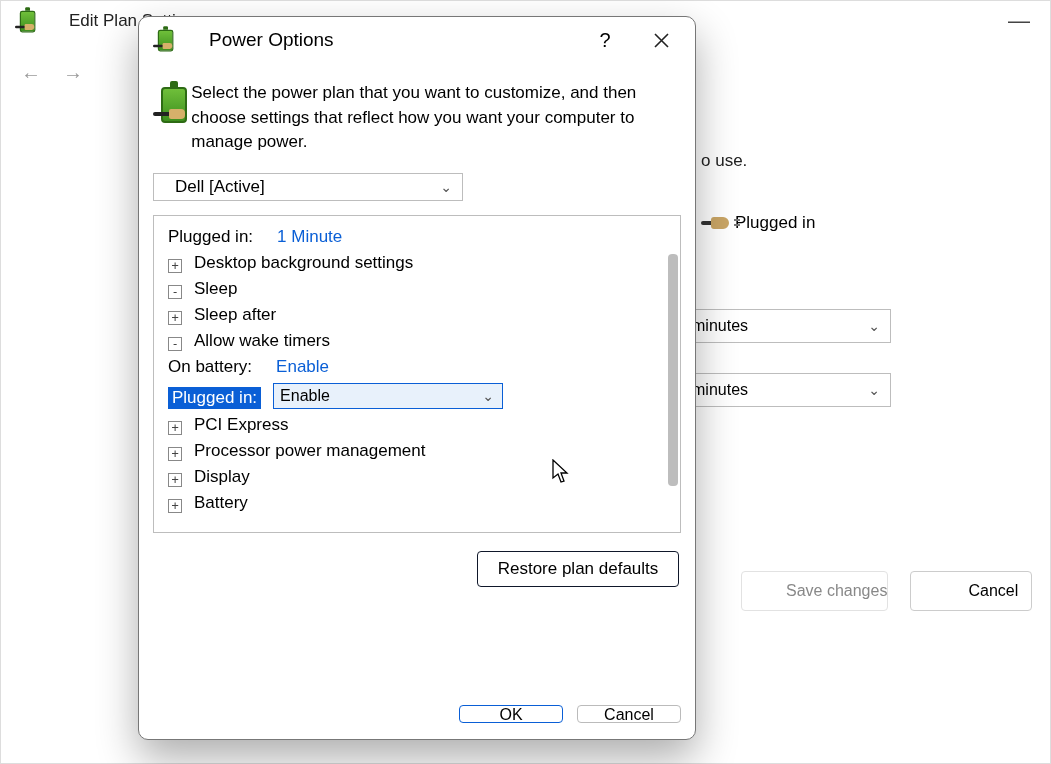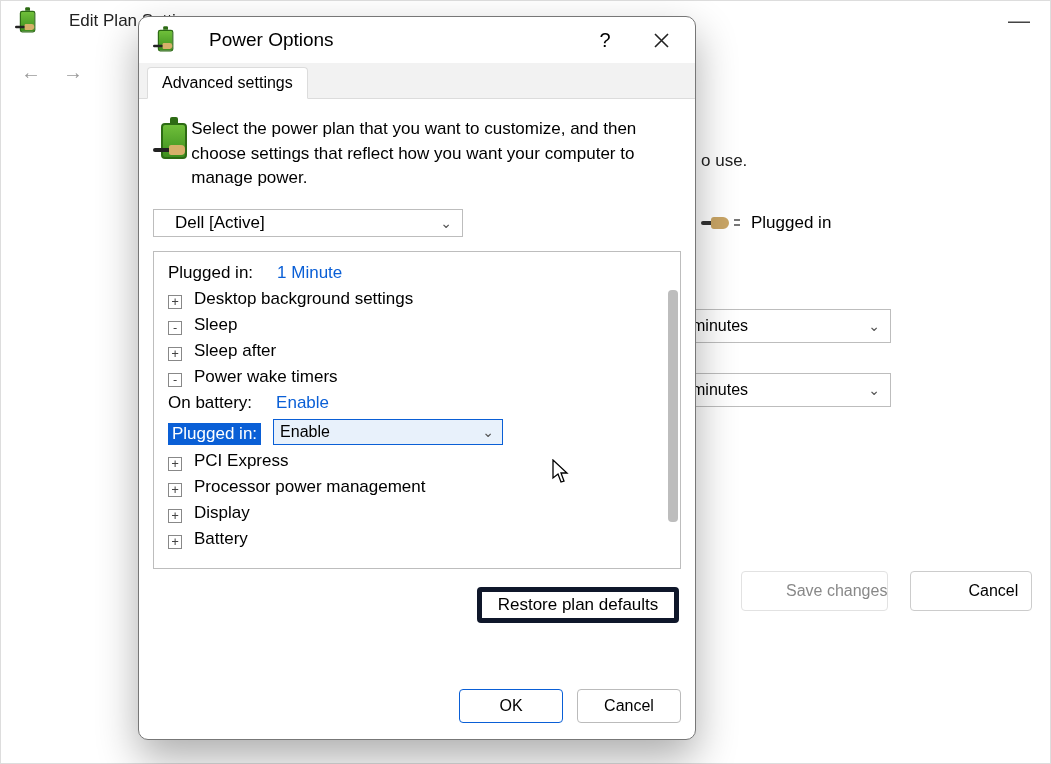--- a/index.html
+++ b/index.html
@@ -8,21 +8,21 @@
   
   .back-window { position: absolute; inset: 0; background: #fff; border: 1px solid #ddd; }
   .back-titlebar { display: flex; align-items: center; height: 40px; padding: 0 14px; }
   .back-title { font-size: 17px; color: #222; margin-left: 8px; }
   .back-controls { margin-left: auto; display: flex; gap: 18px; padding-right: 6px; }
   .nav-row { display: flex; align-items: center; gap: 22px; padding: 20px 20px 6px 20px; color: #888; }
   .arrow { font-size: 20px; color: #999; }
 
   .back-body { position: absolute; top: 150px; left: 160px; right: 40px; }
   .back-line { font-size: 17px; color: #222; }
-  .plug-row { display: flex; align-items: center; gap: 16px; margin-top: 40px; margin-left: 540px; }
+  .plug-row { display: flex; align-items: center; margin-top: 40px; margin-left: 540px; }
   .dropdown-back { position: absolute; left: 520px; width: 210px; height: 34px; border: 1px solid #bdbdbd; display: flex; align-items: center; justify-content: space-between; padding: 0 10px; font-size: 16px; background: #fff; }
   .bottom-btns { position: absolute; left: 740px; top: 570px; display: flex; gap: 22px; }
   .flat-btn { min-width: 122px; height: 40px; border: 1px solid #ccc; background: #fff; font-size: 16px; border-radius: 4px; padding-left: 44px; }
   .flat-btn.dis { color: #888; border-color: #e2e2e2; }
 
   
   .dialog {
     position: absolute; left: 138px; top: 16px; width: 558px; height: 724px;
     background: #fff; border: 1px solid #777; border-radius: 10px;
     box-shadow: 0 18px 42px rgba(0,0,0,.32);
@@ -49,24 +49,24 @@
   .exp { width: 14px; height: 14px; border: 1px solid #888; display: inline-flex; align-items: center; justify-content: center; font-size: 12px; line-height: 1; font-family: monospace; color: #444; flex: 0 0 14px; }
   .lvl1 { padding-left: 10px; }
   .lvl2 { padding-left: 30px; }
   .lvl3 { padding-left: 58px; }
   .blue { color: #0a5fd6; margin-left: 12px; }
   .sel-label { background: #0a5fd6; color: #fff; padding: 1px 4px; }
   .sel-combo { border: 1px solid #0a5fd6; background: #e8f1fb; height: 26px; width: 230px; display: inline-flex; align-items: center; justify-content: space-between; padding: 0 8px 0 6px; font-size: 16px; }
   .scroll-thumb { position: absolute; right: 2px; top: 38px; width: 10px; height: 232px; background: #bdbdbd; border-radius: 4px; }
 
   .restore-row { display: flex; justify-content: flex-end; padding: 18px 2px 0 0; }
-  .restore-btn { min-width: 202px; height: 36px; border: 5px solid #0f172a; background: #fff; font-size: 17px; border-radius: 4px; }
+  .restore-btn { min-width: 202px; height: 36px; border: 1px solid #0f172a; background: #fff; font-size: 17px; border-radius: 4px; }
 
   .dlg-buttons { display: flex; justify-content: flex-end; gap: 14px; padding: 30px 14px 16px 14px; }
-  .dlg-btn { width: 104px; height: 34px; border: 1px solid #bbb; background: #fff; font-size: 16px; border-radius: 4px; }
+  .dlg-btn { width: 104px; height: 18px; border: 1px solid #bbb; background: #fff; font-size: 16px; border-radius: 4px; }
   .dlg-btn.primary { border: 1px solid #0a5fd6; }
 
   .chev { font-size: 14px; color: #555; }
 
   
   .plug-icon { width:34px; height:24px; position:relative; }
   .plug-icon .body { position:absolute; left:10px; top:6px; width:18px; height:12px; background:#c9a565; border-radius:3px 6px 6px 3px; }
   .plug-icon .cord { position:absolute; left:0; top:10px; width:12px; height:4px; background:#333; border-radius:2px; }
   .plug-icon .pin { position:absolute; right:-5px; width:6px; height:2px; background:#777; }
   .plug-icon .pin.p1 { top:8px; } .plug-icon .pin.p2 { top:13px; }
@@ -147,23 +147,20 @@
     <div class="dlg-tb-right">
       <div class="tb-btn help">?</div>
       <div class="tb-btn">
         <svg width="15" height="15" viewBox="0 0 15 15">
             <path d="M1 1 L14 14 M14 1 L1 14" stroke="#222" stroke-width="1.6"></path>
           </svg>
       </div>
     </div>
   </div>
 
-  <div class="tab-strip">
-    <div class="tab">Advanced settings</div>
-  </div>
 
   <div class="tab-page">
     <div class="intro">
       <div class="batt-icon">
         <div class="cap"></div>
           <div class="cell"></div>
         <div class="plug">
             <div class="c"></div>
             <div class="h"></div>
           </div>
@@ -189,21 +186,21 @@
         <div class="row lvl1">
           <span class="exp">-</span>
           <span>Sleep</span>
         </div>
         <div class="row lvl2">
           <span class="exp">+</span>
           <span>Sleep after</span>
         </div>
         <div class="row lvl2">
           <span class="exp">-</span>
-          <span>Power wake timers</span>
+          <span>Allow wake timers</span>
         </div>
         <div class="row lvl3">
           <span>On battery:</span>
           <span class="blue">Enable</span>
         </div>
         <div class="row lvl3">
           <span class="sel-label">Plugged in:</span>
           <span class="sel-combo">
             <span>Enable</span>
             <span class="chev">⌄</span>

